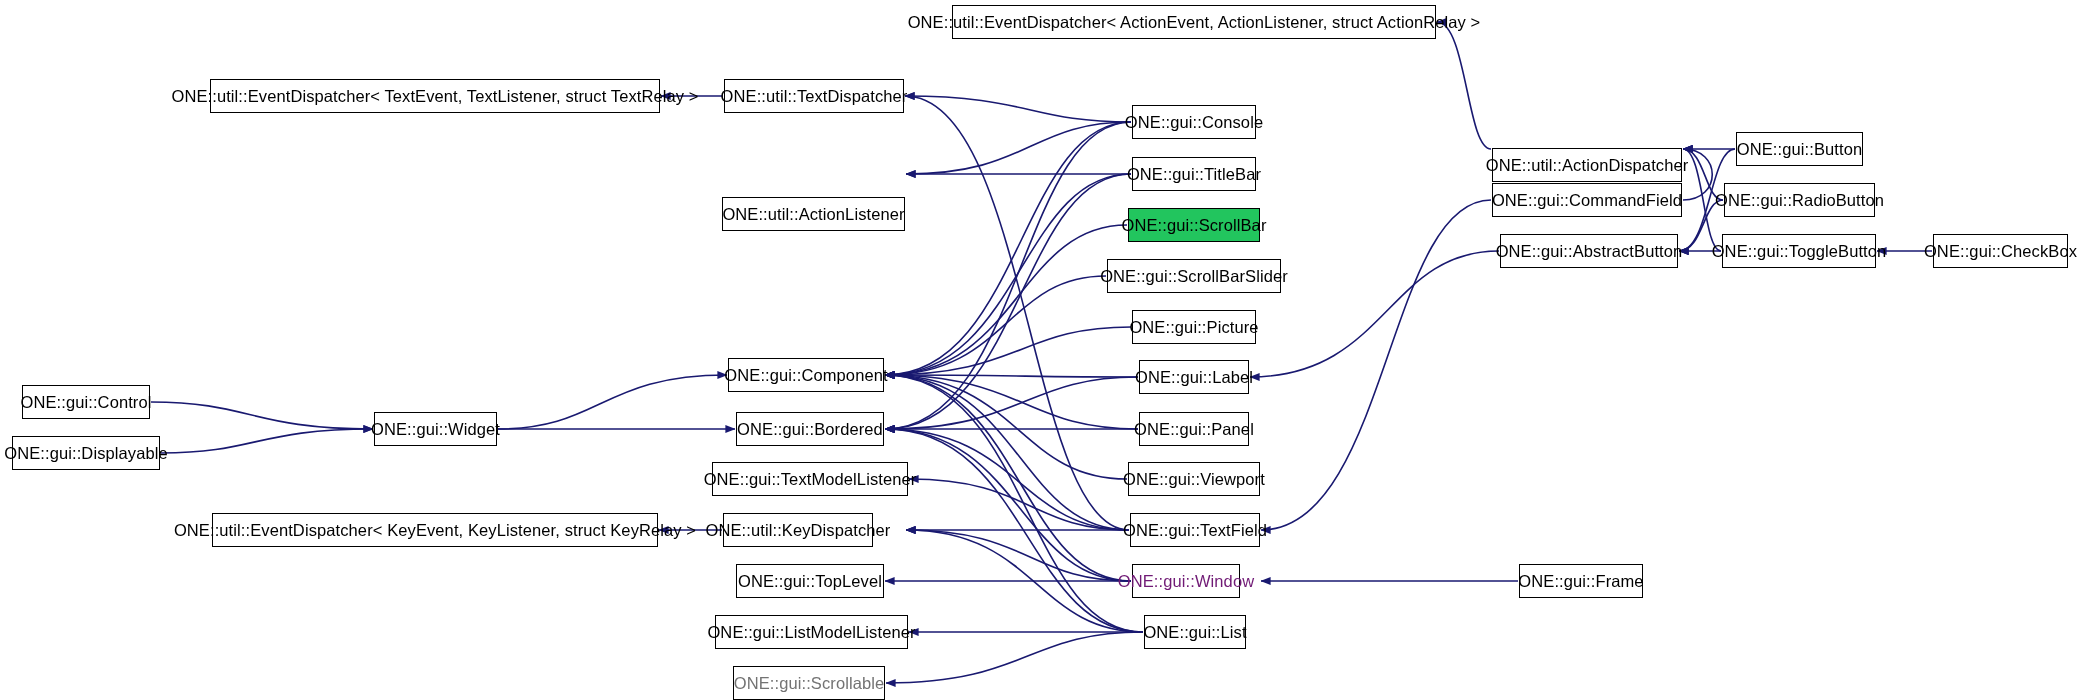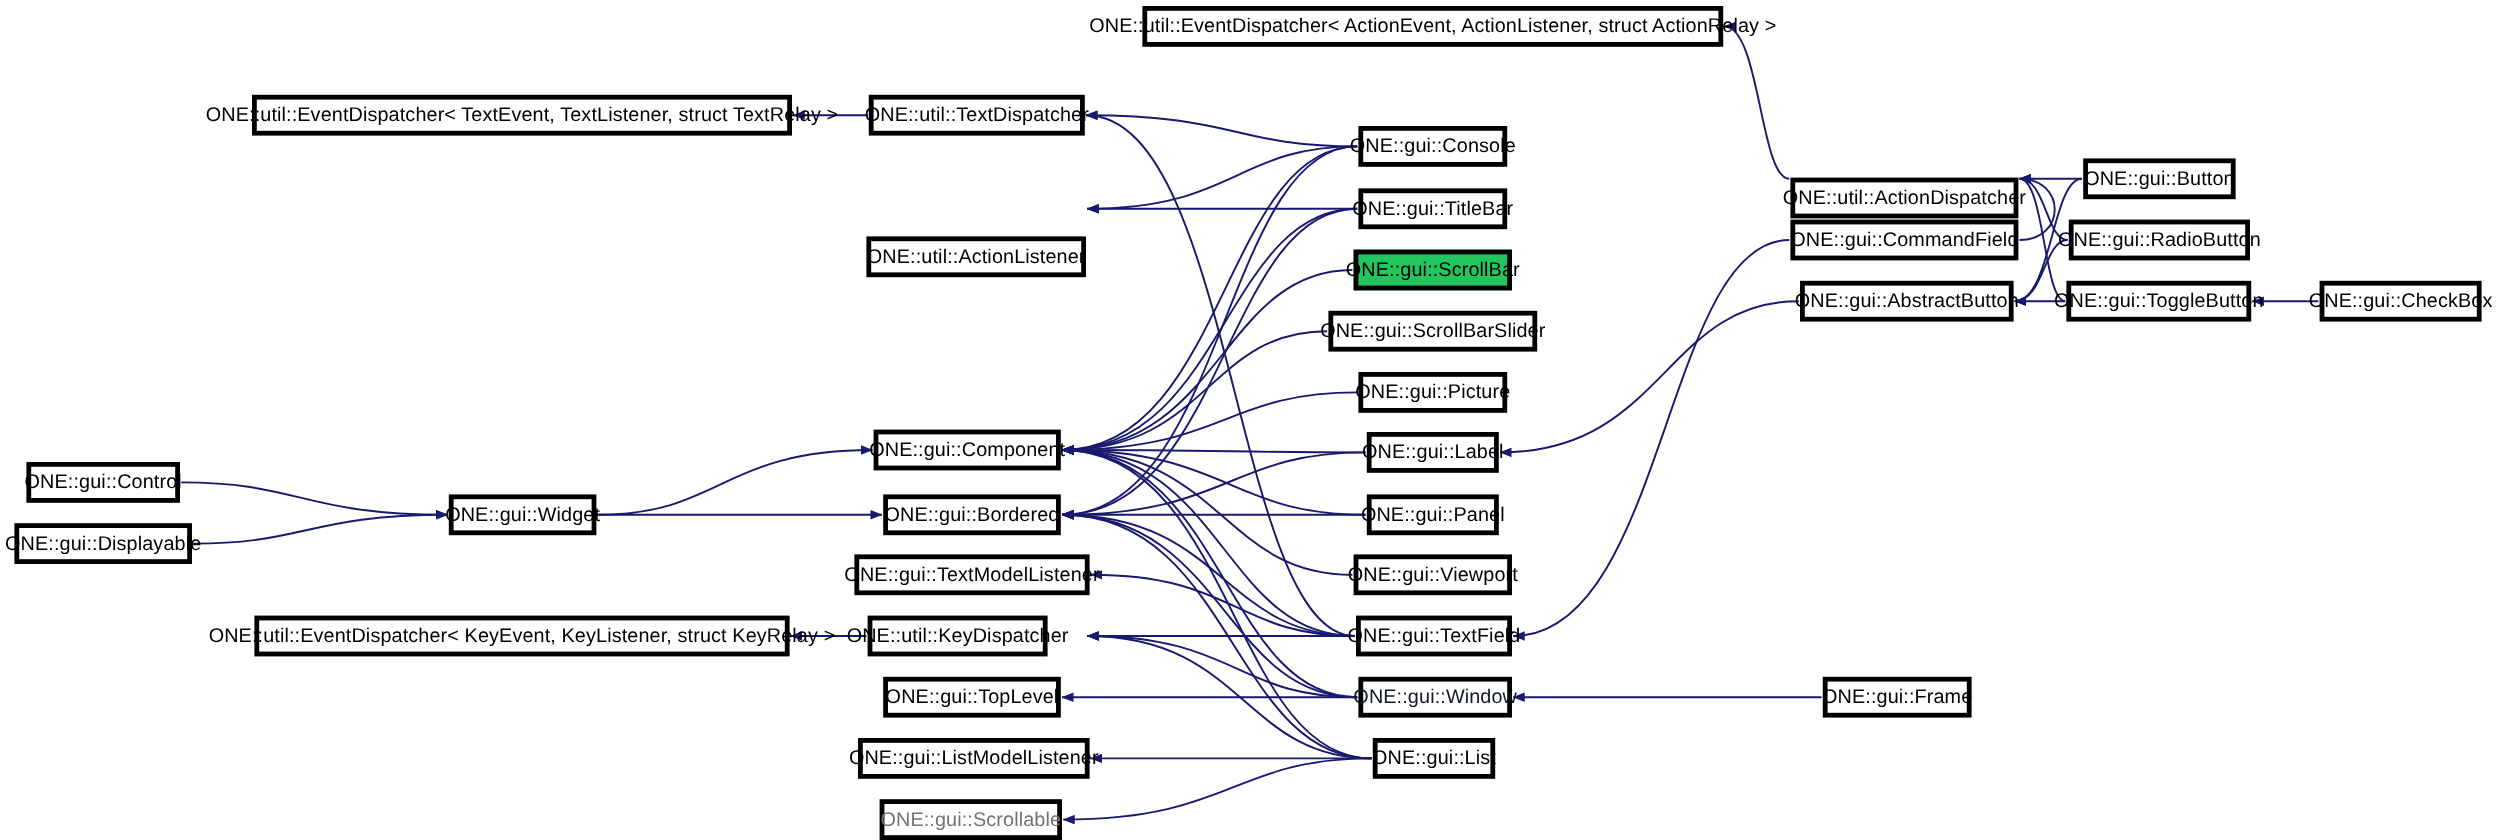--- a/index.html
+++ b/index.html
@@ -20,21 +20,21 @@
     position: absolute;
     left: 0;
     top: 0;
     width: 2082px;
     height: 700px;
     pointer-events: none;
   }
   .node {
     position: absolute;
     box-sizing: border-box;
-    border: 4px solid #8b5cf6;
+    border: 1px solid #8b5cf6;
     background: #ffffff;
     color: #000000;
     font-size: 16.5px;
     line-height: 1;
     display: flex;
     align-items: center;
     justify-content: center;
     white-space: nowrap;
     height: 34px;
     padding: 0 9px;
@@ -162,21 +162,21 @@
     </div>
     <div class="node" style="left: 723px; top: 513px; width: 150px; border-color: rgb(0, 0, 0); background: rgb(255, 255, 255); color: rgb(0, 0, 0);">
       <span>ONE::util::KeyDispatcher</span>
     </div>
     <div class="node" style="left: 1130px; top: 513px; width: 130px; border-color: rgb(0, 0, 0); background: rgb(255, 255, 255); color: rgb(0, 0, 0);">
       <span>ONE::gui::TextField</span>
     </div>
     <div class="node" style="left: 736px; top: 564px; width: 148px; border-color: rgb(0, 0, 0); background: rgb(255, 255, 255); color: rgb(0, 0, 0);">
       <span>ONE::gui::TopLevel</span>
     </div>
-    <div class="node" style="left: 1132px; top: 564px; width: 128px; border-color: rgb(0, 0, 0); background: rgb(255, 255, 255); color: #0f172a;">
+    <div class="node" style="left: 1132px; top: 564px; width: 108px; border-color: rgb(0, 0, 0); background: rgb(255, 255, 255); color: #701a75;">
       <span>ONE::gui::Window</span>
     </div>
     <div class="node" style="left: 1519px; top: 564px; width: 124px; border-color: rgb(0, 0, 0); background: rgb(255, 255, 255); color: rgb(0, 0, 0);">
       <span>ONE::gui::Frame</span>
     </div>
     <div class="node" style="left: 715px; top: 615px; width: 193px; border-color: rgb(0, 0, 0); background: rgb(255, 255, 255); color: rgb(0, 0, 0);">
       <span>ONE::gui::ListModelListener</span>
     </div>
     <div class="node" style="left: 1144px; top: 615px; width: 102px; border-color: rgb(0, 0, 0); background: rgb(255, 255, 255); color: rgb(0, 0, 0);">
       <span>ONE::gui::List</span>

